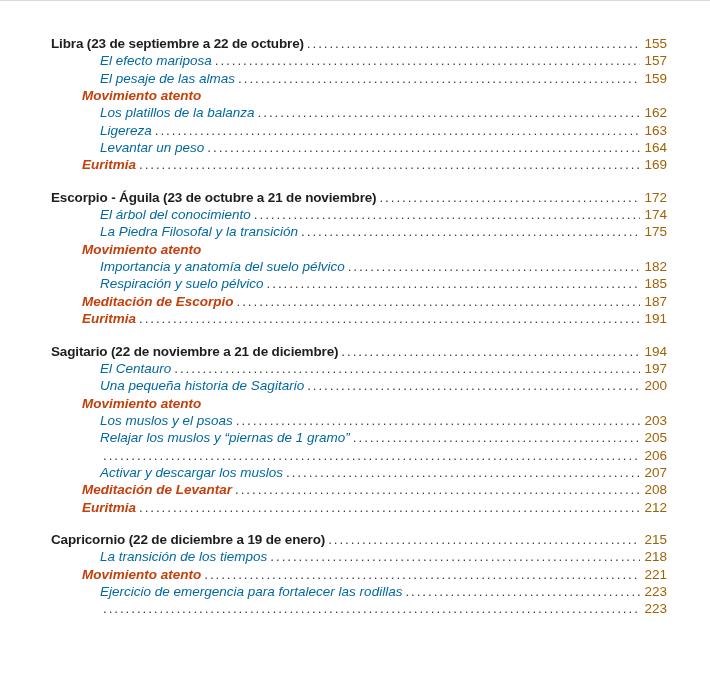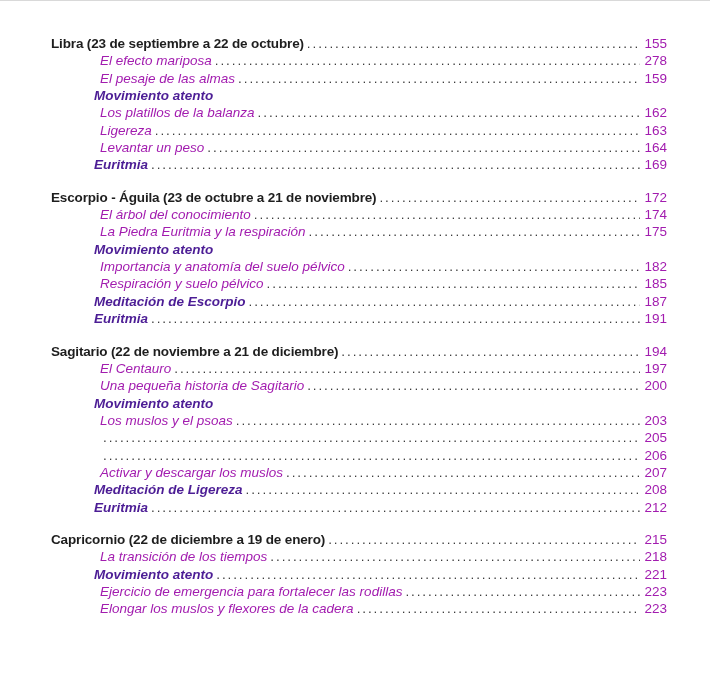--- a/index.html
+++ b/index.html
@@ -34,43 +34,42 @@
   .toc-label { flex: 0 0 auto; }
   .kind-section .toc-label {
     font-weight: bold;
     color: #1e1e1e;
     letter-spacing: -0.15px;
   }
   .kind-group { margin-left: 31px; }
   .kind-group .toc-label {
     font-weight: bold;
     font-style: italic;
-    color: #4c1d95;
-    margin-left: 12px;
+    color: #c2410c;
   }
   .kind-sub { margin-left: 49px; }
   .kind-sub .toc-label {
     font-style: italic;
-    color: #a21caf;
+    color: #0369a1;
   }
   .toc-dots {
     flex: 1 1 auto;
     overflow: hidden;
     margin: 0 4px 0 3px;
     color: #3c3c3c;
     letter-spacing: 1.9px;
     font-style: normal;
     font-weight: normal;
   }
   .toc-dots::after {
     content: "........................................................................................................................................................................";
   }
   .toc-page {
     flex: 0 0 auto;
-    color: #a21caf;
+    color: #a16207;
     font-weight: normal;
     font-style: normal;
   }
   .hidden { visibility: hidden; }
 </style>
 </head>
 <body>
 
 <div class="page-top-edge"></div>
 
@@ -78,21 +77,21 @@
   <section class="toc" id="toc-root">
       <div class="toc-section">
         <div class="toc-row kind-section">
     <span class="toc-label">Libra (23 de septiembre a 22 de octubre)</span>
     <span class="toc-dots"></span>
     <span class="toc-page">155</span>
   </div>
         <div class="toc-row kind-sub">
     <span class="toc-label">El efecto mariposa</span>
     <span class="toc-dots"></span>
-    <span class="toc-page">278</span>
+    <span class="toc-page">157</span>
   </div>
         <div class="toc-row kind-sub">
     <span class="toc-label">El pesaje de las almas</span>
     <span class="toc-dots"></span>
     <span class="toc-page">159</span>
   </div>
         <div class="toc-row kind-group">
     <span class="toc-label">Movimiento atento</span>
     <span class="toc-dots hidden"></span>
     <span class="toc-page hidden"></span>
@@ -123,21 +122,21 @@
     <span class="toc-label">Escorpio - Águila (23 de octubre a 21 de noviembre)</span>
     <span class="toc-dots"></span>
     <span class="toc-page">172</span>
   </div>
         <div class="toc-row kind-sub">
     <span class="toc-label">El árbol del conocimiento</span>
     <span class="toc-dots"></span>
     <span class="toc-page">174</span>
   </div>
         <div class="toc-row kind-sub">
-    <span class="toc-label">La Piedra Euritmia y la respiración</span>
+    <span class="toc-label">La Piedra Filosofal y la transición</span>
     <span class="toc-dots"></span>
     <span class="toc-page">175</span>
   </div>
         <div class="toc-row kind-group">
     <span class="toc-label">Movimiento atento</span>
     <span class="toc-dots hidden"></span>
     <span class="toc-page hidden"></span>
   </div>
         <div class="toc-row kind-sub">
     <span class="toc-label">Importancia y anatomía del suelo pélvico</span>
@@ -180,34 +179,35 @@
     <span class="toc-label">Movimiento atento</span>
     <span class="toc-dots hidden"></span>
     <span class="toc-page hidden"></span>
   </div>
         <div class="toc-row kind-sub">
     <span class="toc-label">Los muslos y el psoas</span>
     <span class="toc-dots"></span>
     <span class="toc-page">203</span>
   </div>
         <div class="toc-row kind-sub">
+    <span class="toc-label">Relajar los muslos y “piernas de 1 gramo”</span>
     <span class="toc-dots"></span>
     <span class="toc-page">205</span>
   </div>
         <div class="toc-row kind-sub">
     <span class="toc-dots"></span>
     <span class="toc-page">206</span>
   </div>
         <div class="toc-row kind-sub">
     <span class="toc-label">Activar y descargar los muslos</span>
     <span class="toc-dots"></span>
     <span class="toc-page">207</span>
   </div>
         <div class="toc-row kind-group">
-    <span class="toc-label">Meditación de Ligereza</span>
+    <span class="toc-label">Meditación de Levantar</span>
     <span class="toc-dots"></span>
     <span class="toc-page">208</span>
   </div>
         <div class="toc-row kind-group">
     <span class="toc-label">Euritmia</span>
     <span class="toc-dots"></span>
     <span class="toc-page">212</span>
   </div>
       </div>
       <div class="toc-section">
@@ -225,19 +225,18 @@
     <span class="toc-label">Movimiento atento</span>
     <span class="toc-dots"></span>
     <span class="toc-page">221</span>
   </div>
         <div class="toc-row kind-sub">
     <span class="toc-label">Ejercicio de emergencia para fortalecer las rodillas</span>
     <span class="toc-dots"></span>
     <span class="toc-page">223</span>
   </div>
         <div class="toc-row kind-sub">
-    <span class="toc-label">Elongar los muslos y flexores de la cadera</span>
     <span class="toc-dots"></span>
     <span class="toc-page">223</span>
   </div>
       </div>
     </section>
 </main>
 
 </body></html>

